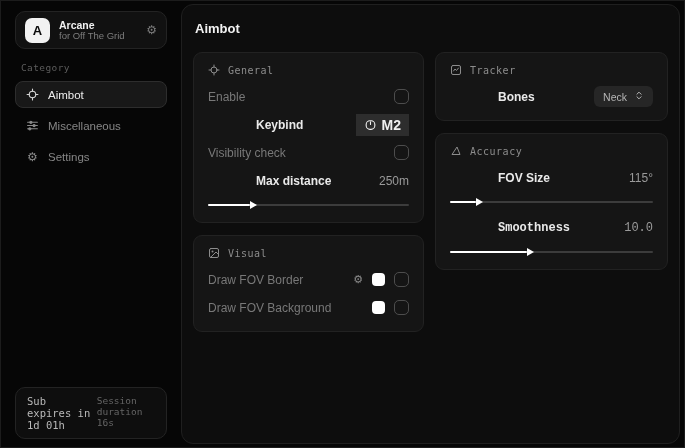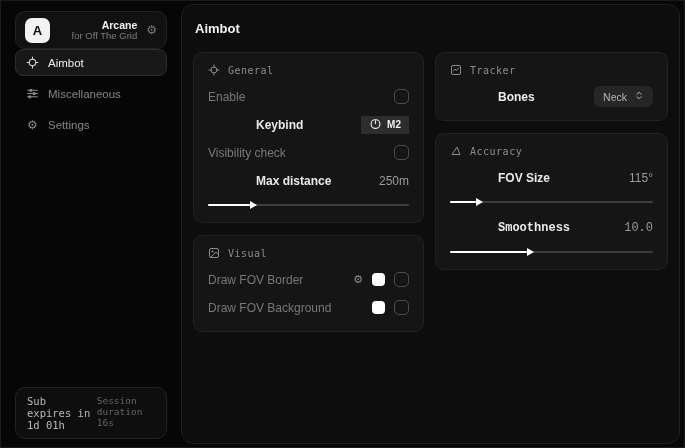--- a/index.html
+++ b/index.html
@@ -16,21 +16,21 @@
   
   .sidebar { width:180px; flex:0 0 180px; display:flex; flex-direction:column; padding:10px 8px 8px 8px; }
   .side-header {
     margin:0 6px; border:1px solid #232323; border-radius:10px; background:#111;
     display:flex; align-items:center; gap:9px; padding:7px 9px; height:38px;
   }
   .logo-box {
     width:25px; height:25px; border-radius:7px; background:#f2f2f2; color:#0a0a0a;
     display:flex; align-items:center; justify-content:center; font-weight:bold; font-size:13px;
   }
-  .app-titles { flex:1; display:flex; flex-direction:column; line-height:1.15;align-items:flex-end; }
+  .app-titles { flex:1; display:flex; flex-direction:column; line-height:1.15; }
   .app-name { color:#f0f0f0; font-size:10.5px; font-weight:bold; }
   .app-sub { color:#7e7e7e; font-size:9.5px; }
   .side-gear { color:#7a7a7a; font-size:12px; cursor:pointer; }
 
   .category-label { color:#5d5d5d; font-size:9.5px; margin:13px 0 8px 12px; letter-spacing:.4px; }
 
   .nav { display:flex; flex-direction:column; gap:4px; }
   .nav-item {
     display:flex; align-items:center; gap:9px; height:27px; padding:0 10px;
     margin:0 6px; border-radius:8px; border:1px solid transparent;
@@ -76,21 +76,21 @@
 
   .checkbox {
     width:15px; height:15px; border:1.5px solid #4d4d4d; border-radius:5px;
     background:transparent; cursor:pointer;
   }
   .swatch { width:13px; height:13px; border-radius:4px; background:#fff; cursor:pointer; }
   .row-gear { color:#8a8a8a; font-size:11px; cursor:pointer; }
 
   .badge {
     display:flex; align-items:center; gap:5px; background:#2d2d2d; border-radius:0;
-    padding:3px 8px; color:#f0f0f0; font-size:10px; font-weight:600; cursor:pointer;text-align:right;
+    padding:3px 8px; color:#f0f0f0; font-size:14px; font-weight:600; cursor:pointer;text-align:right;
   }
   .btn {
     display:flex; align-items:center; gap:7px; background:#262626; border-radius:6px;
     padding:4px 9px; color:#b5b5b5; font-size:10.5px; cursor:pointer;
   }
 
   .slider { position:relative; height:9px; display:flex; align-items:center; margin-top:2px; cursor:pointer; }
   .slider::before { content:""; position:absolute; left:0; right:0; height:2px; background:#3c3c3c; border-radius:2px; }
   .slider-fill { position:relative; height:2px; background:#fff; border-radius:2px; }
   .slider-fill::after {
@@ -109,20 +109,21 @@
       <div class="logo-box">
           <span>A</span>
         </div>
       <div class="app-titles">
         <span class="app-name">Arcane</span>
         <span class="app-sub">for Off The Grid</span>
       </div>
       <span class="side-gear">⚙</span>
     </div>
 
+    <div class="category-label mono">Category</div>
 
     <div class="nav">
       <div class="nav-item selected">
         <span class="nicon">
           <svg width="13" height="13" viewBox="0 0 24 24" fill="none" stroke="#d6d6d6" stroke-width="2" stroke-linecap="round">
               <circle cx="12" cy="12" r="6"></circle>
               <line x1="12" y1="2" x2="12" y2="6"></line>
               <line x1="12" y1="18" x2="12" y2="22"></line>
               <line x1="2" y1="12" x2="6" y2="12"></line>
               <line x1="18" y1="12" x2="22" y2="12"></line>

